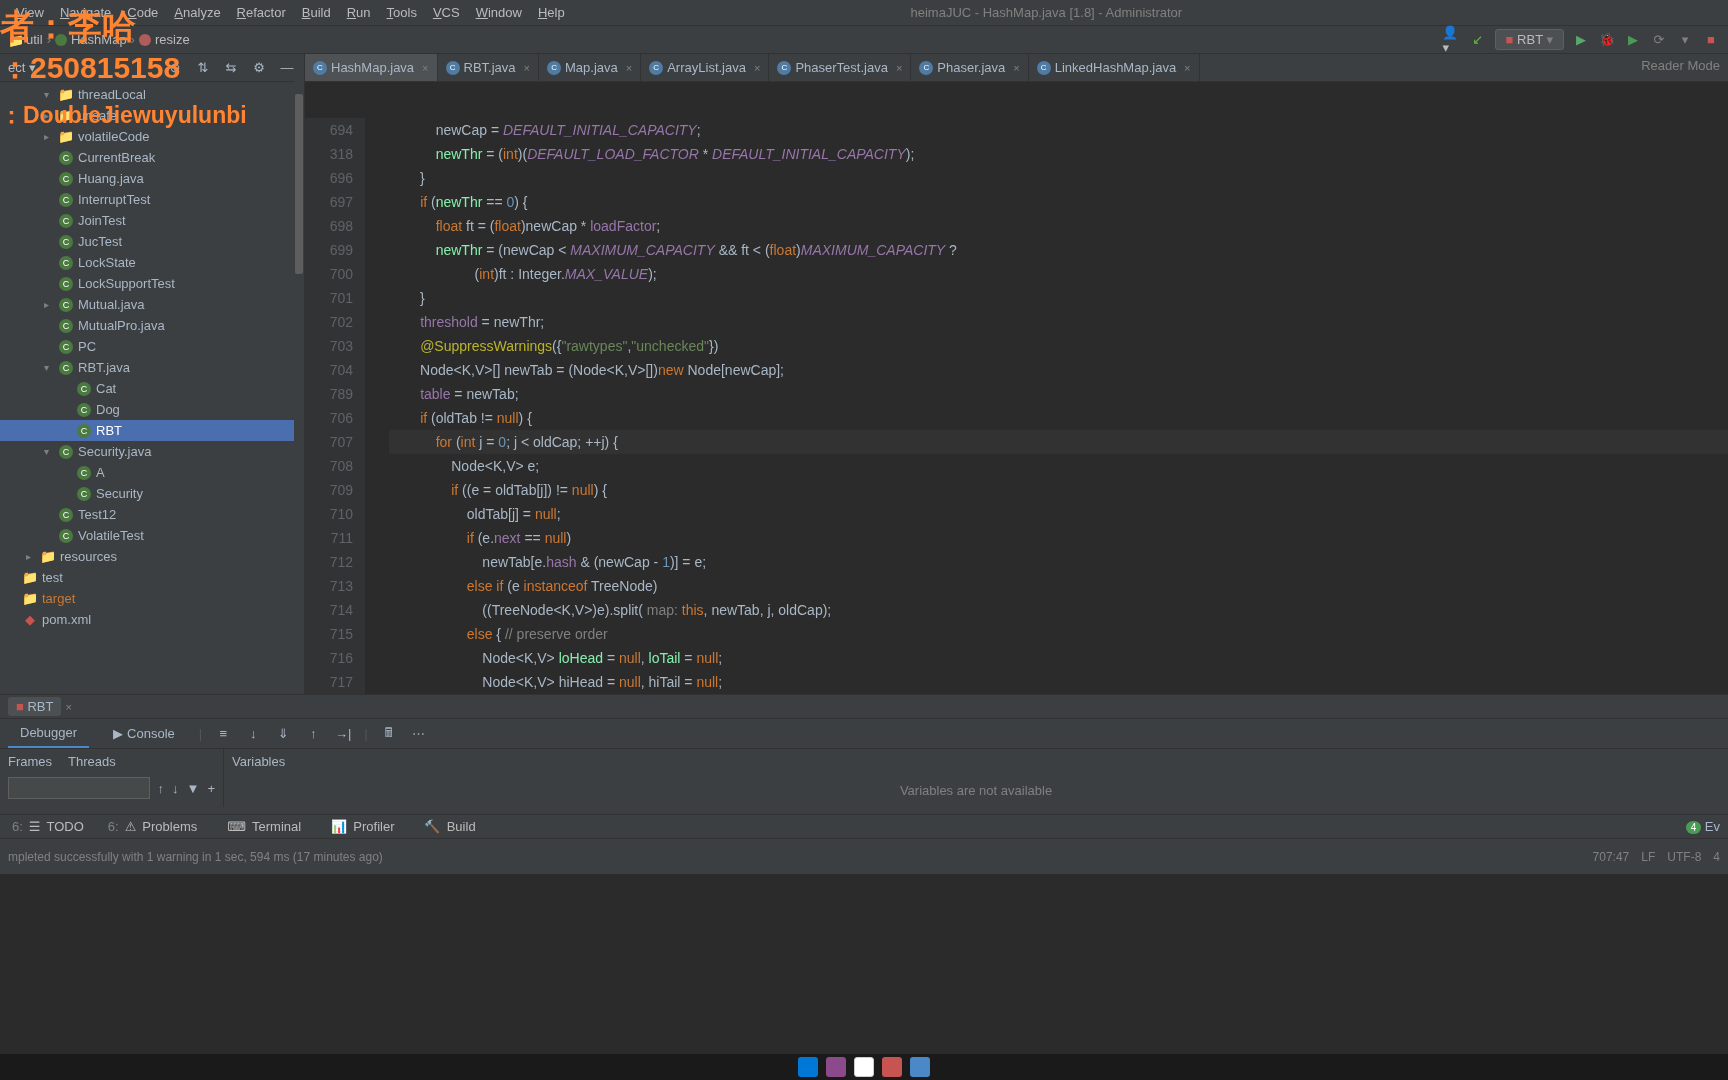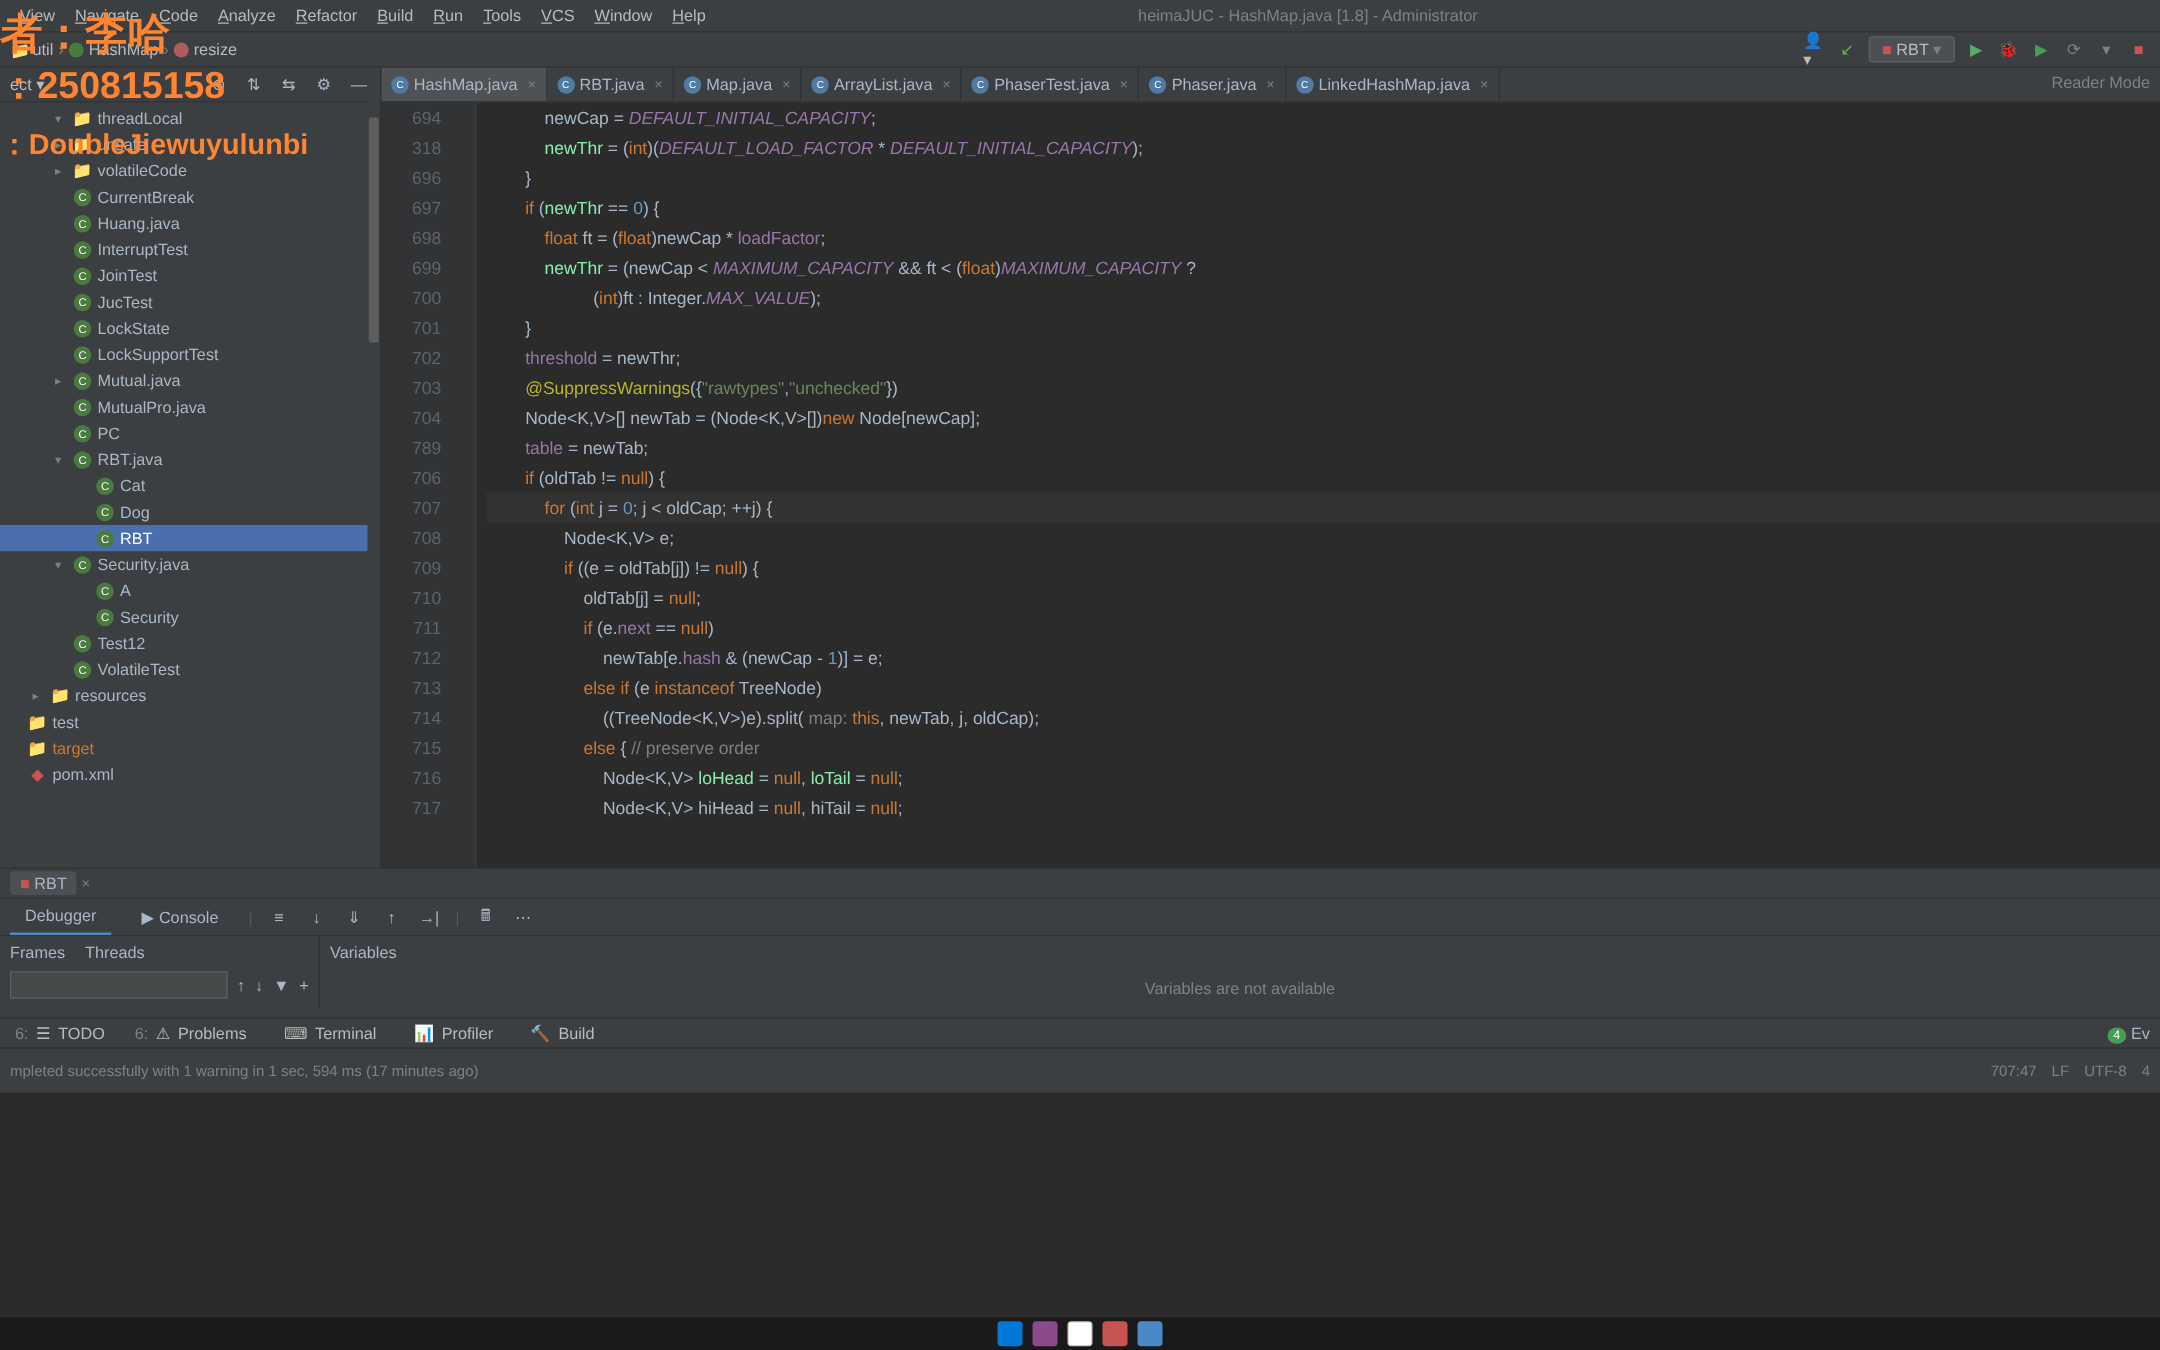--- a/index.html
+++ b/index.html
@@ -31,21 +31,21 @@
 .folder-icon { color: #87939a; }
 .class-icon { background: #4a7a3f; border-radius: 50%; width: 14px; height: 14px; color: #fff; font-size: 9px; display: flex; align-items: center; justify-content: center; }
 
 .editor-area { flex: 1; display: flex; flex-direction: column; background: #2b2b2b; }
 .tabs-bar { height: 28px; background: #3c3f41; display: flex; align-items: center; border-bottom: 1px solid #323232; overflow: hidden; }
 .editor-tab { display: flex; align-items: center; padding: 0 8px; height: 100%; border-right: 1px solid #323232; cursor: pointer; gap: 4px; }
 .editor-tab.active { background: #4e5254; }
 .tab-close { color: #808080; margin-left: 4px; font-size: 11px; }
 .tab-icon { width: 14px; height: 14px; background: #507ba3; border-radius: 50%; display: flex; align-items: center; justify-content: center; font-size: 8px; color: #fff; }
 
-.code-area { flex: 1; display: flex; overflow: hidden; font-family: 'Consolas', 'Monaco', monospace; font-size: 14px; }
+.code-area { flex: 1; display: flex; overflow: hidden; font-family: 'Consolas', 'Monaco', monospace; font-size: 14px; align-items: flex-end; }
 .gutter { width: 60px; background: #313335; text-align: right; padding-right: 12px; color: #606366; line-height: 24px; }
 .gutter-fold { width: 16px; background: #313335; border-right: 1px solid #404040; }
 .code-content { flex: 1; padding-left: 8px; line-height: 24px; white-space: pre; overflow: hidden; position: relative; }
 .code-line { height: 24px; }
 .hl-line { background: #323232; }
 
 .kw { color: #cc7832; }
 .str { color: #6a8759; }
 .num { color: #6897bb; }
 .const { color: #9876aa; font-style: italic; }
@@ -54,21 +54,21 @@
 .anno { color: #bbb529; }
 .param { color: #86efac; }
 .type { color: #a9b7c6; }
 
 .debug-panel { height: 120px; background: #3c3f41; border-top: 1px solid #323232; }
 .debug-tabs { height: 24px; display: flex; align-items: center; padding: 0 8px; border-bottom: 1px solid #323232; }
 .debug-tab { padding: 0 12px; display: flex; align-items: center; gap: 4px; height: 100%; }
 .debug-tab.active { border-bottom: 2px solid #4a88c7; }
 .debug-toolbar { height: 30px; display: flex; align-items: center; padding: 0 8px; gap: 12px; border-bottom: 1px solid #323232; }
 .debug-body { display: flex; height: 58px; }
-.frames-panel { width: 256px; border-right: 1px solid #323232; }
+.frames-panel { width: 224px; border-right: 1px solid #323232; }
 .frames-header { height: 24px; display: flex; align-items: center; padding: 0 8px; background: #3c3f41; }
 .vars-panel { flex: 1; }
 .vars-content { display: flex; align-items: center; justify-content: center; color: #808080; height: 34px; }
 .frames-toolbar { display: flex; align-items: center; gap: 8px; padding: 4px 8px; }
 .frames-select { flex: 1; background: #45494a; border: 1px solid #5e6060; height: 22px; }
 
 .bottom-toolbar { height: 24px; background: #3c3f41; border-top: 1px solid #323232; display: flex; align-items: center; }
 .bottom-tab { padding: 0 12px; display: flex; align-items: center; gap: 6px; color: #bbbbbb; cursor: pointer; }
 .bottom-tab .num-badge { color: #808080; }
 

